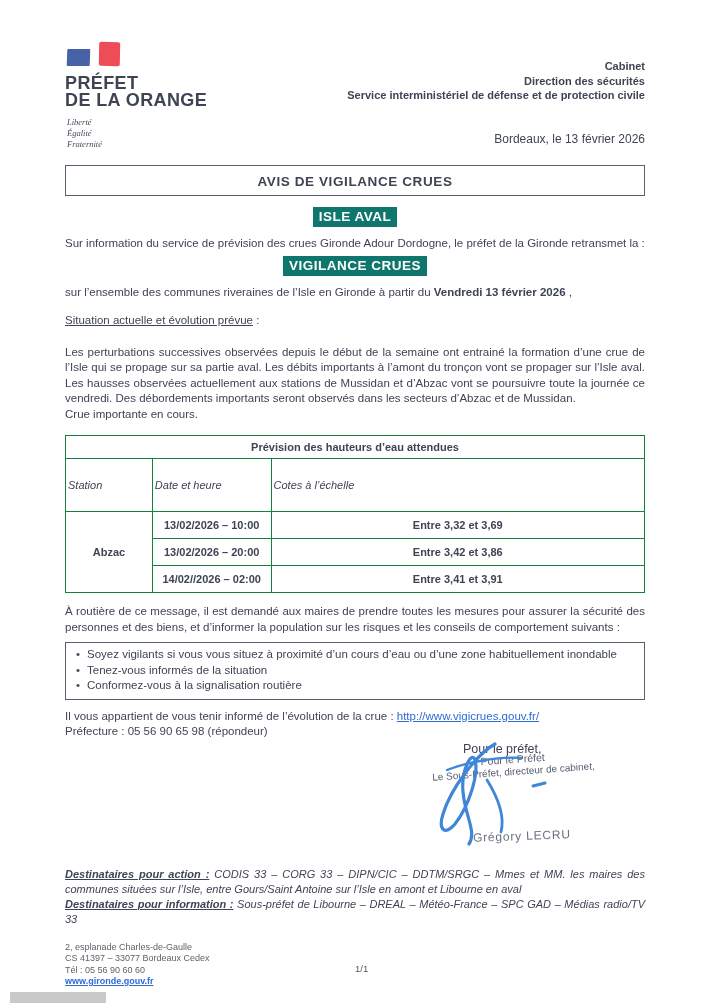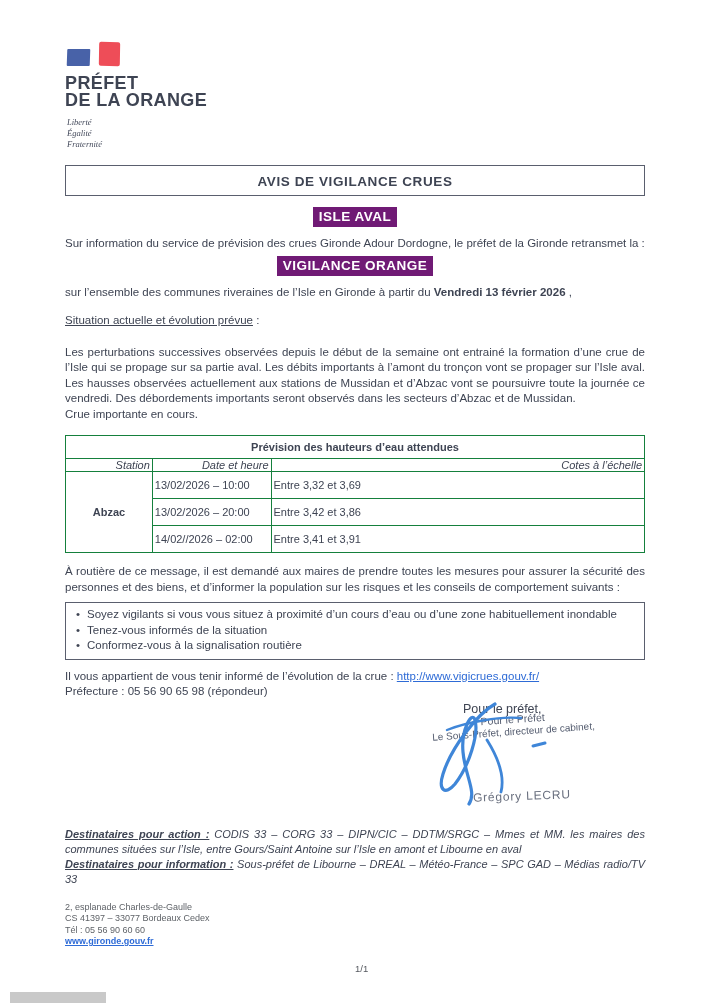--- a/index.html
+++ b/index.html
@@ -23,39 +23,39 @@
   .brand-title{font-weight:bold;font-size:18px;letter-spacing:.4px;color:#3e4453;line-height:17px;margin-top:9px;}
   .motto{font-family:"Liberation Serif", serif;font-style:italic;font-size:8.5px;line-height:11px;margin-top:8px;margin-left:2px;color:#474d5e;}
   .dept{flex:1;text-align:right;padding-top:19px;}
   .dept-line{font-weight:bold;font-size:11px;line-height:14.5px;color:#3e4453;}
   .dateline{text-align:right;font-size:12px;margin-top:29px;color:#3e4453;}
 
   
   .title-box{border:1px solid #5a5f6e;margin-top:15px;padding:6px 4px 5px 4px;text-align:center;}
   .title-box span{font-weight:bold;font-size:13.5px;letter-spacing:.6px;}
   .badge-row{text-align:center;}
-  .badge{display:inline-block;background:#701a75;color:#ffffff;font-weight:bold;font-size:13.5px;letter-spacing:.5px;padding:2px 6px 3px 6px;}
+  .badge{display:inline-block;background:#0f766e;color:#ffffff;font-weight:bold;font-size:13.5px;letter-spacing:.5px;padding:2px 6px 3px 6px;}
   .badge-row.zone{margin-top:11px;}
   .badge-row.vig{margin-top:4px;}
 
   
   p.doc{font-size:11.5px;line-height:15.5px;text-align:justify;margin:0;}
   .p-intro{margin-top:9px !important;}
   .p-communes{margin-top:9px !important;}
   .sit-heading{margin-top:13px !important;}
   .sit-heading .u{text-decoration:underline;}
   .p-body{margin-top:16px !important;}
   .b{font-weight:bold;}
 
   
   table.forecast{width:100%;border-collapse:collapse;margin-top:13px;}
   table.forecast td,table.forecast th{border:1px solid #15803d;font-size:11px;color:#3e4453;}
   .t-caption{font-weight:bold;text-align:center;padding:5px 2px;font-size:11.5px;}
-  .t-head td{font-style:italic;text-align:right;padding:0 2px;}
-  .t-row td{padding:7px 2px;}
+  .t-head td{font-style:italic;text-align:left;padding:20px 2px;}
+  .t-row td{text-align:center;padding:7px 2px;font-weight:bold;}
   .t-station{font-weight:bold;text-align:center;}
   .col-station{width:15%;}
   .col-date{width:20.5%;}
   .col-cote{width:64.5%;}
 
   
   .p-recep{margin-top:11px !important;}
   .bullet-box{border:1px solid #5a5f6e;margin-top:7px;padding:4px 8px 5px 8px;}
   .bullet-box ul{margin:0;padding:0;list-style:none;}
   .bullet-box li{font-size:11.5px;line-height:15.5px;padding-left:13px;position:relative;}
@@ -99,34 +99,40 @@
         <div class="brand-title">
           <div>PRÉFET</div>
           <div>DE LA ORANGE</div>
         </div>
         <div class="motto">
           <div>Liberté</div>
           <div>Égalité</div>
           <div>Fraternité</div>
         </div>
       </div>
+      <div class="dept">
+        <div class="dept-line">Cabinet</div>
+        <div class="dept-line">Direction des sécurités</div>
+        <div class="dept-line">Service interministériel de défense et de protection civile</div>
+        <div class="dateline">Bordeaux, le 13 février 2026</div>
+      </div>
     </div>
 
     <div class="title-box">
       <span>AVIS DE VIGILANCE CRUES</span>
     </div>
 
     <div class="badge-row zone">
       <span class="badge">ISLE AVAL</span>
     </div>
 
     <p class="doc p-intro">Sur information du service de prévision des crues Gironde Adour Dordogne, le préfet de la Gironde retransmet la :</p>
 
     <div class="badge-row vig">
-      <span class="badge">VIGILANCE ORANGE</span>
+      <span class="badge">VIGILANCE CRUES</span>
     </div>
 
     <p class="doc p-communes"><span>sur l’ensemble des communes riveraines de l’Isle en Gironde à partir du </span><span class="b">Vendredi 13 février 2026</span><span> ,</span></p>
 
     <p class="doc sit-heading"><span class="u">Situation actuelle et évolution prévue</span><span> :</span></p>
 
     <p class="doc p-body"><span>Les perturbations successives observées depuis le début de la semaine ont entrainé la formation d’une crue de l’Isle qui se propage sur sa partie aval. Les débits importants à l’amont du tronçon vont se propager sur l’Isle aval. Les hausses observées actuellement aux stations de Mussidan et d’Abzac vont se poursuivre toute la journée ce vendredi. Des débordements importants seront observés dans les secteurs d’Abzac et de Mussidan.</span><br><span>Crue importante en cours.</span></p>
 
     <table class="forecast">
       <tbody>

